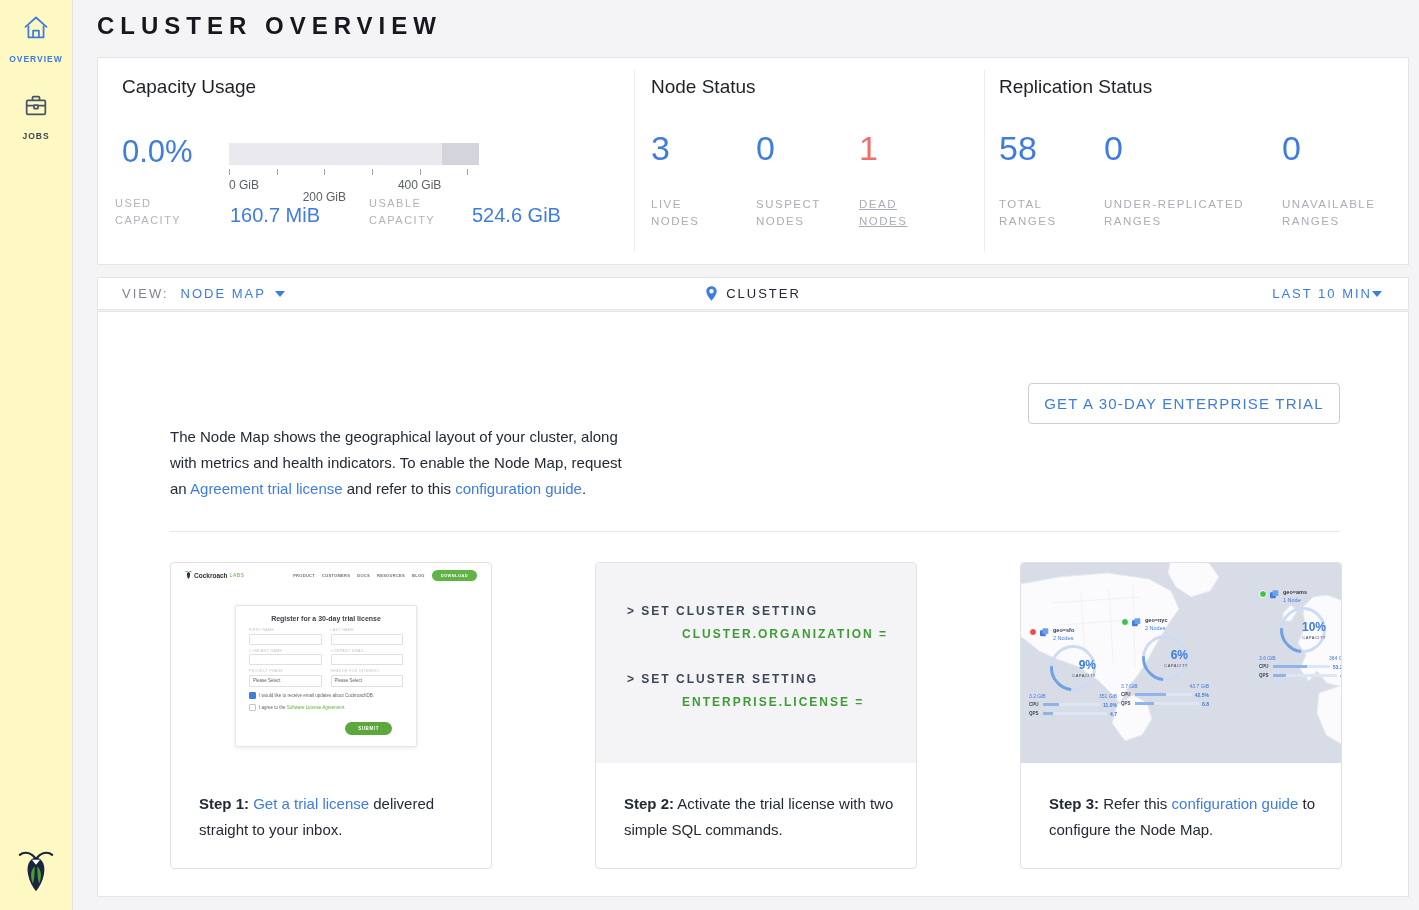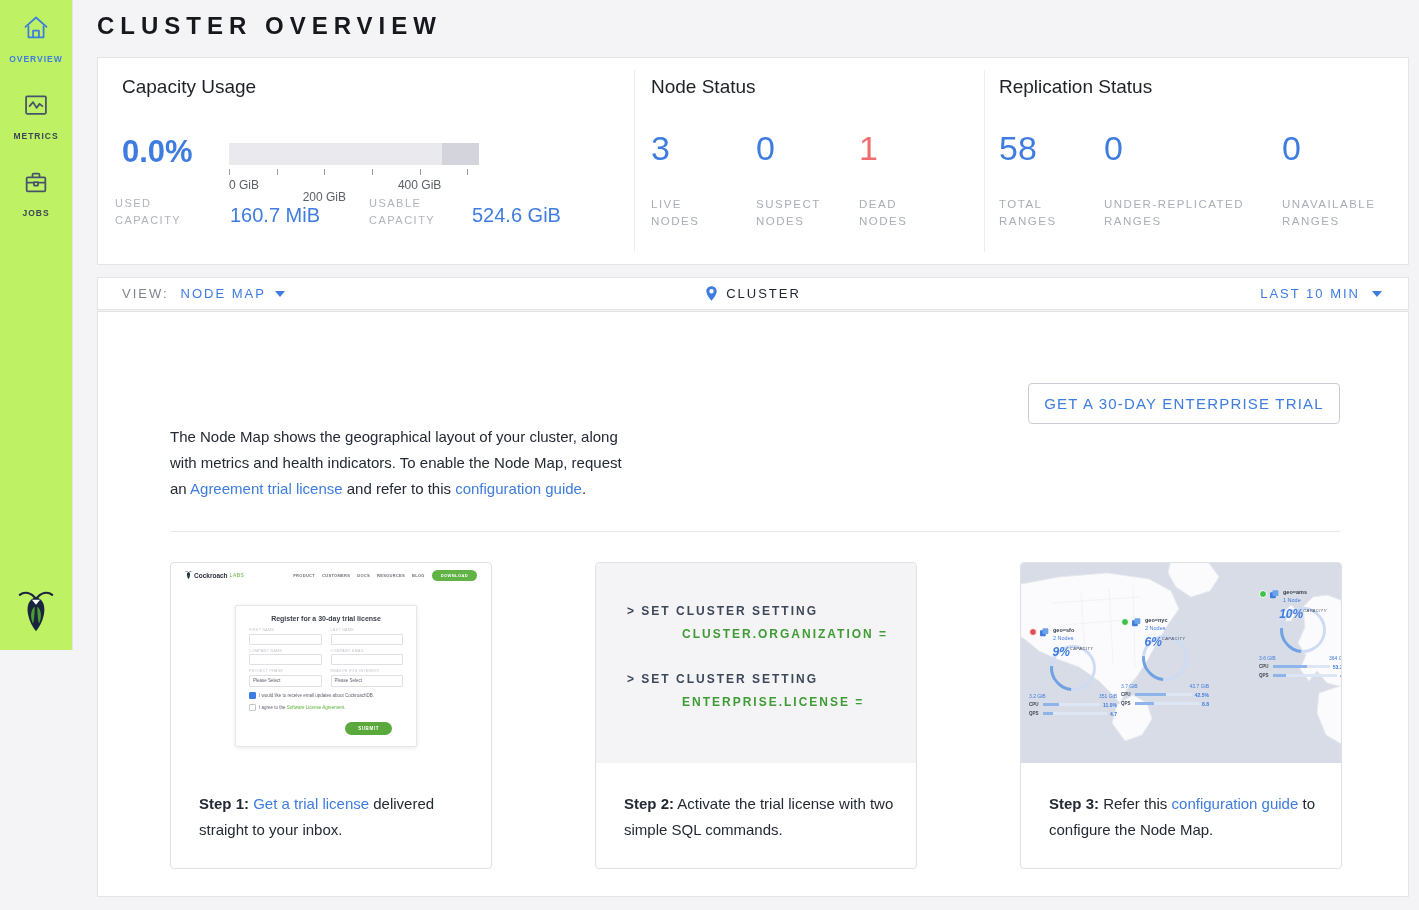--- a/index.html
+++ b/index.html
@@ -1,52 +1,52 @@
 <!DOCTYPE html>
 <html style="--accent: #3e7ce0; --danger: #f16d6d; --green: #54a135; --slate: #3c4858; --code_green: #3f9c35; --dark: #242a35; --muted: #a9adb6;"><head>
 <meta charset="utf-8">
 <style>
   html,body{margin:0;padding:0;}
   #app{position:relative;width:1419px;height:910px;background:#f4f4f6;
        font-family:"Liberation Sans",sans-serif;color:#242a35;overflow:hidden;}
   
-  .sidebar{position:absolute;left:0;top:0;width:73px;height:650px;background:#bef264;
+  .sidebar{position:absolute;left:0;top:0;width:73px;height:910px;background:#fef9c3;
            border-right:1px solid #e4e4e7;box-sizing:border-box;z-index:5;}
   .side-item{display:flex;flex-direction:column;align-items:center;padding:14px 0 13px;cursor:pointer;}
   .side-item svg{width:28px;height:28px;stroke:#46536b;fill:none;stroke-width:1.5;}
   .side-item .side-label{margin-top:8px;font-size:8.5px;font-weight:bold;letter-spacing:1px;color:#3c4555;}
   .side-item.active svg{stroke:var(--accent);}
   .side-item.active .side-label{color:var(--accent);}
   .side-logo{position:absolute;left:0;right:0;bottom:16px;display:flex;justify-content:center;}
   
   .page-title{position:absolute;left:97px;top:12px;font-size:24px;font-weight:600;
               letter-spacing:6px;color:#16181d;}
   
   .summary{position:absolute;left:97px;top:57px;width:1312px;height:208px;background:#fff;
            border:1px solid #e4e4e7;box-sizing:border-box;}
   .sec-title{position:absolute;top:18px;font-size:19px;font-weight:500;color:#1e2126;}
   .vdiv{position:absolute;top:12px;bottom:12px;width:1px;background:#ededf0;}
-  .cap-pct{position:absolute;left:24px;top:76px;font-size:31px;font-weight:700;color:var(--accent);}
+  .cap-pct{position:absolute;left:24px;top:76px;font-size:31px;font-weight:400;color:var(--accent);}
   .cap-bar-wrap{position:absolute;left:131px;top:85px;width:250px;height:60px;}
   .cap-bar{position:relative;width:250px;height:22px;background:#e9e9ee;}
   .cap-bar .cap-dark{position:absolute;left:85%;top:0;width:15%;height:100%;background:#d3d4dc;}
   .tickmark{position:absolute;top:26px;width:1px;height:6px;background:#9aa0a8;}
   .ticklabel{position:absolute;top:35px;font-size:12px;color:#5b6066;white-space:nowrap;}
   .ticklabel.center{transform:translateX(-50%);}
   .cap-lbl{position:absolute;top:137px;font-size:11px;letter-spacing:1.5px;color:#b0b3bb;line-height:17px;}
   .cap-val{position:absolute;top:146px;font-size:20px;color:var(--accent);}
   .stat-val{position:absolute;top:72px;font-size:34px;line-height:36px;color:var(--accent);}
   .stat-val.red{color:var(--danger);}
   .stat-lbl{position:absolute;top:138px;font-size:11.5px;letter-spacing:1.5px;color:#a9adb6;line-height:17px;white-space:nowrap;}
   
   .viewbar{position:absolute;left:97px;top:277px;width:1312px;height:33px;background:#fff;
            border:1px solid #e4e4e7;box-sizing:border-box;}
   .vb-left{position:absolute;left:24px;top:0;height:100%;display:flex;align-items:center;}
   .vb-center{position:absolute;left:0;right:0;top:0;height:100%;display:flex;align-items:center;justify-content:center;gap:8px;}
-  .vb-right{position:absolute;right:26px;top:0;height:100%;display:flex;align-items:center;gap:12px;cursor:pointer;}
+  .vb-right{position:absolute;right:26px;top:0;height:100%;display:flex;align-items:center;gap:0;cursor:pointer;}
   .vb-gray{font-size:13px;letter-spacing:2px;color:#80858f;}
   .vb-blue{font-size:13px;letter-spacing:2px;color:var(--accent);font-weight:500;}
   .vb-dark{font-size:13px;letter-spacing:2px;color:#222834;}
   .caret{width:0;height:0;border-left:5px solid transparent;border-right:5px solid transparent;
          border-top:6px solid var(--accent);}
   .vb-left .vb-blue{margin-left:12px;}
   .vb-left .caret{margin-left:9px;}
   
   .panel{position:absolute;left:97px;top:311px;width:1312px;height:586px;background:#fff;
          border:1px solid #e4e4e7;box-sizing:border-box;}
@@ -102,21 +102,21 @@
   .map-thumb svg.land{position:absolute;left:0;top:0;}
   .mapnode{position:absolute;width:88px;}
   .mn-head{display:flex;align-items:flex-start;gap:3px;}
   .mn-dot{width:6px;height:6px;border-radius:50%;border:1px solid #fff;margin-top:1px;flex:0 0 auto;}
   .mn-dot.red{background:#e05252;} .mn-dot.green{background:#3fc14c;}
   .mn-name{font-size:5.5px;font-weight:bold;color:#333a46;}
   .mn-nodes{font-size:5.5px;color:var(--accent);margin-top:1.5px;}
   .mn-donut{position:relative;width:46px;height:46px;margin:4px auto 0;}
   .mn-ring{position:absolute;inset:0;border:3px solid #cddcf3;border-radius:50%;
            border-left-color:#6fa1e3;transform:rotate(-40deg);box-sizing:border-box;}
-  .mn-donut-txt{position:absolute;inset:0;display:flex;flex-direction:row;align-items:flex-start;justify-content:center;font-style:italic;}
+  .mn-donut-txt{position:absolute;inset:0;display:flex;flex-direction:column;align-items:flex-end;justify-content:center;}
   .mn-pct{font-size:12px;font-weight:bold;color:var(--accent);}
   .mn-caplbl{font-size:4px;letter-spacing:.5px;color:#3b4454;margin-top:1px;}
   .mn-gib{display:flex;justify-content:space-between;font-size:5px;color:var(--accent);margin-top:2px;}
   .mn-row{display:flex;align-items:center;gap:3px;margin-top:3px;}
   .mn-rowlbl{width:11px;font-size:4.5px;font-weight:bold;color:#3b4454;}
   .mbar{flex:1;height:3.5px;background:#dce6f5;}
   .mbar i{display:block;height:100%;background:#8fb4ea;}
   .mn-rowval{font-size:5px;font-weight:bold;color:var(--accent);white-space:nowrap;}
 </style>
 </head>
@@ -131,29 +131,20 @@
             <path d="M3 11 L12 3 L21 11" stroke-linecap="round" stroke-linejoin="round"></path>
             <path d="M5.5 9.8 V20 H18.5 V9.8" stroke-linejoin="round"></path>
             <path d="M9.5 20 V14.2 H14.5 V20" stroke-linejoin="round"></path>
           </svg>
       </span>
       <span class="side-label">OVERVIEW</span>
     </div>
     <div class="side-item">
       <span>
         <svg viewBox="0 0 24 24">
-            <rect x="3.5" y="4.5" width="17" height="15" rx="1"></rect>
-            <path d="M6.5 13 L9.5 9.5 L12.5 14.5 L15 11 L17.5 13" stroke-linecap="round" stroke-linejoin="round"></path>
-          </svg>
-      </span>
-      <span class="side-label">METRICS</span>
-    </div>
-    <div class="side-item">
-      <span>
-        <svg viewBox="0 0 24 24">
             <rect x="4" y="8" width="16" height="12" rx="1"></rect>
             <path d="M9 8 V5.8 a1 1 0 0 1 1-1 h4 a1 1 0 0 1 1 1 V8"></path>
             <rect x="10.3" y="12" width="3.4" height="3.2" rx=".5"></rect>
             <path d="M4 12.5 h6.3 M13.7 12.5 H20"></path>
           </svg>
       </span>
       <span class="side-label">JOBS</span>
     </div>
     <div class="side-logo">
       <svg width="36" height="46" viewBox="0 0 40 48">
@@ -205,21 +196,21 @@
     <div class="stat-val" style="left:658px;">0</div>
     <div class="stat-val red" style="left:761px;">1</div>
     <div class="stat-lbl" style="left:553px;">
       <div>LIVE</div>
         <div>NODES</div>
     </div>
     <div class="stat-lbl" style="left:658px;">
       <div>SUSPECT</div>
         <div>NODES</div>
     </div>
-    <div class="stat-lbl" style="left:761px;">
+    <div class="stat-lbl" style="left:761px;text-decoration:underline;">
       <div>DEAD</div>
         <div>NODES</div>
     </div>
 
     <div class="vdiv" style="left:886px;"></div>
 
     <div class="sec-title" style="left:901px;">Replication Status</div>
     <div class="stat-val" style="left:901px;">58</div>
     <div class="stat-val" style="left:1006px;">0</div>
     <div class="stat-val" style="left:1184px;">0</div>

